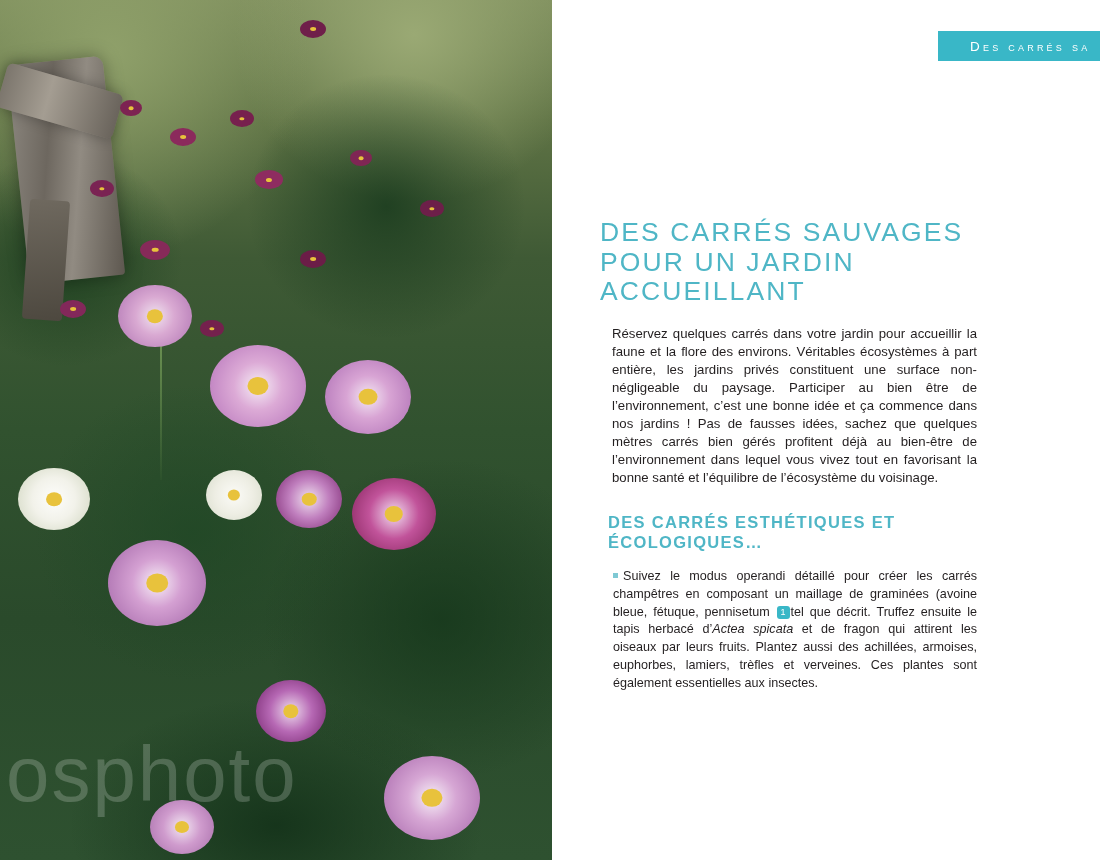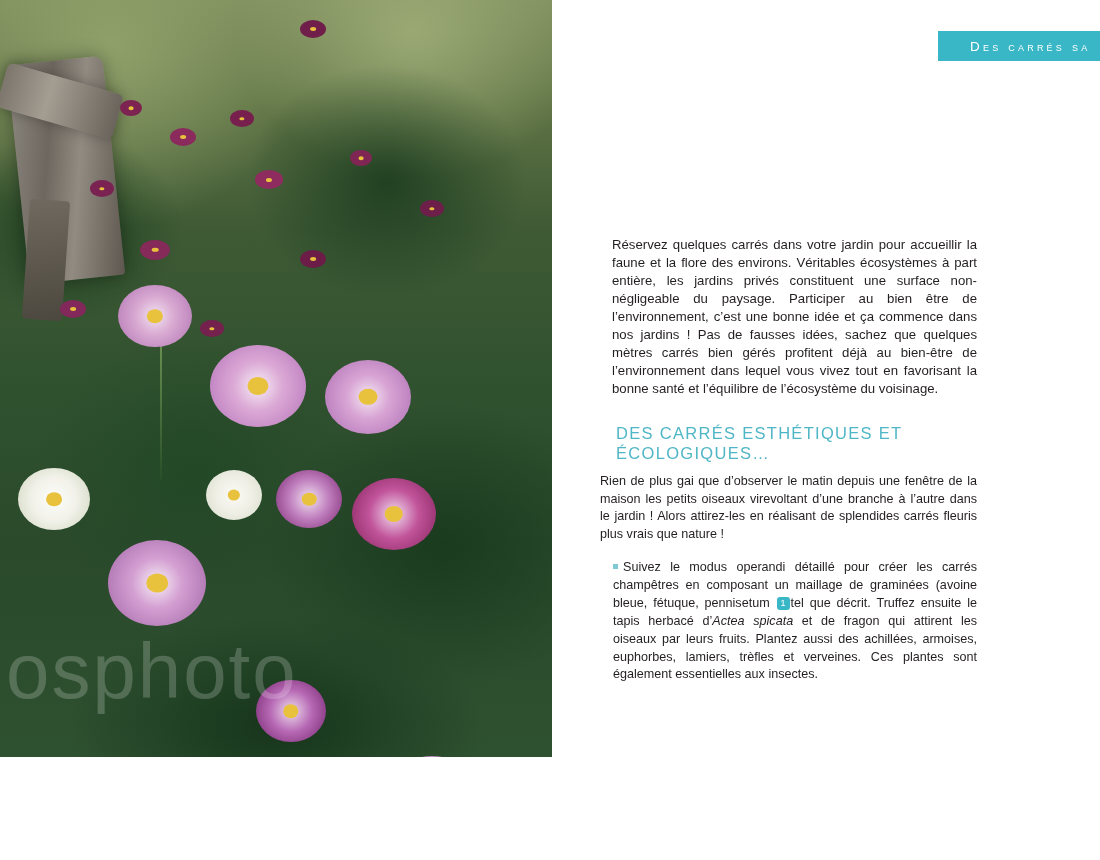--- a/index.html
+++ b/index.html
@@ -14,21 +14,21 @@
     font-family: "Liberation Sans", sans-serif;
     position: relative;
   }
 
   
   .photo-left {
     position: absolute;
     left: 0;
     top: 0;
     width: 552px;
-    height: 757px;
+    height: 860px;
     overflow: hidden;
     background: #be185d;
   }
   .photo-left .layer {
     position: absolute;
     inset: 0;
   }
   .pl-base {
     background:
       radial-gradient(ellipse 60% 40% at 20% 6%, #8fa06a 0%, rgba(143,160,106,0) 60%),
@@ -160,26 +160,26 @@
 
   p.body {
     margin: 18px 0 0 12px;
     font-size: 13.2px;
     line-height: 1.365;
     color: #231f20;
     text-align: justify;
   }
 
   h2.subtitle {
-    margin: 26px 0 0 16px;
+    margin: 26px 0 0 8px;
     color: #4fb6c6;
     font-size: 16.5px;
     line-height: 1.2;
     letter-spacing: 1.3px;
-    font-weight: 400;
+    font-weight: 700;
     font-variant: small-caps;
     text-transform: uppercase;
   }
 
   p.body2 {
     margin: 9px 0 0 0;
     font-size: 12.6px;
     line-height: 1.42;
     color: #231f20;
     text-align: justify;
@@ -252,26 +252,26 @@
   <div class="fl" style="left:150px;top:800px;width:64px;height:54px;background:radial-gradient(circle at 50% 50%, #f2e7f2 0%, #cf9bcd 45%, #ab72ad 95%);"></div>
 
   <div class="watermark">osphoto</div>
 </div>
 
 <div class="page-right">
 
   <div class="running-head">Des carrés sa</div>
 
   <div class="col-text">
+    <h1 class="title">Des carrés sauvages pour un jardin accueillant</h1>
 
     <p class="body">Réservez quelques carrés dans votre jardin pour accueillir la faune et la flore des environs. Véritables écosystèmes à part entière, les jardins privés constituent une surface non-négligeable du paysage. Participer au bien être de l’environnement, c’est une bonne idée et ça commence dans nos jardins ! Pas de fausses idées, sachez que quelques mètres carrés bien gérés profitent déjà au bien-être de l’environnement dans lequel vous vivez tout en favorisant la bonne santé et l’équilibre de l’écosystème du voisinage.</p>
 
     <h2 class="subtitle">Des carrés esthétiques et écologiques…</h2>
 
-    <p class="body2">Rien de plus gai que d’observer le matin depuis une fenêtre de la maison les petits oiseaux virevoltant d’une branche à l’autre dans le jardin ! Alors attirez-les en réalisant de splendides carrés fleuris plus vrais que nature !</p>
 
     <p class="bulleted">
       <span class="sq-bullet"></span><span>Suivez le modus operandi détaillé pour créer les carrés champêtres en composant un maillage de graminées (avoine bleue, fétuque, pennisetum</span>
       <span class="inline-badge">1</span><span>tel que décrit. Truffez ensuite le tapis herbacé d’</span><em class="species">Actea spicata</em> <span>et de fragon qui attirent les oiseaux par leurs fruits. Plantez aussi des achillées, armoises, euphorbes, lamiers, trèfles et verveines. Ces plantes sont également essentielles aux insectes.</span>
     </p>
   </div>
 
 </div>
 
 </body></html>

